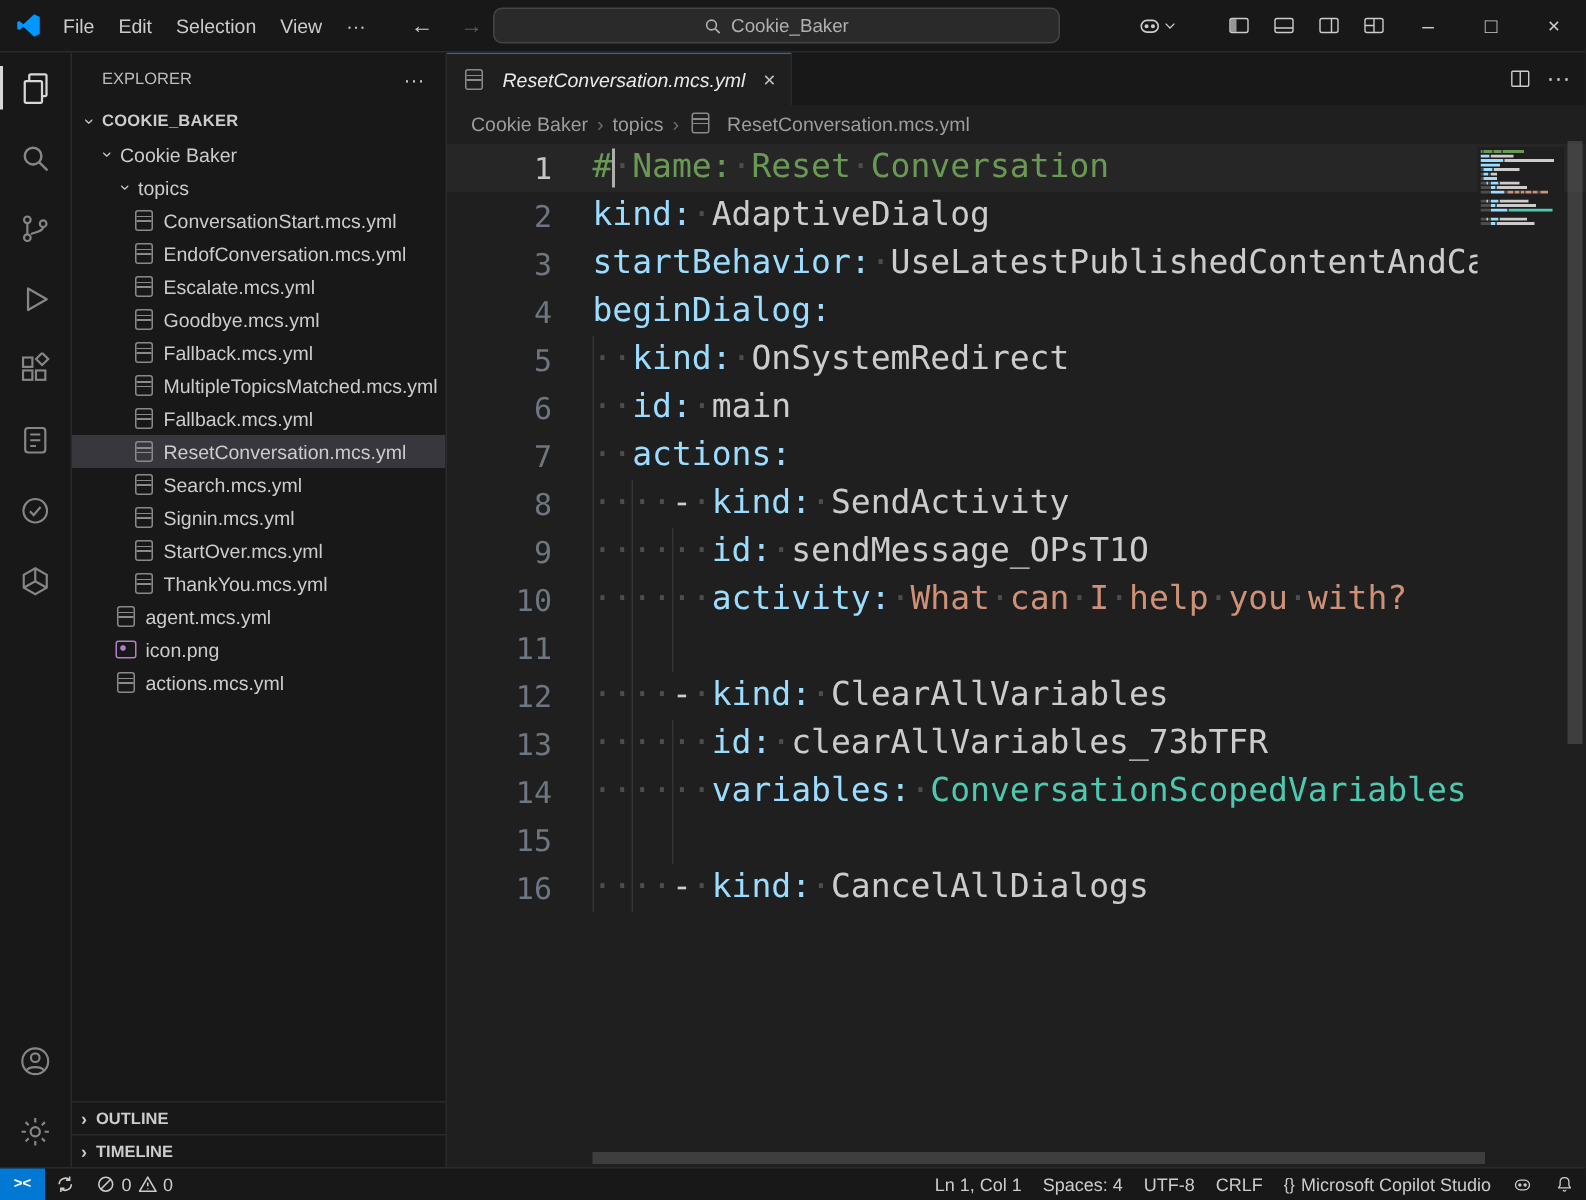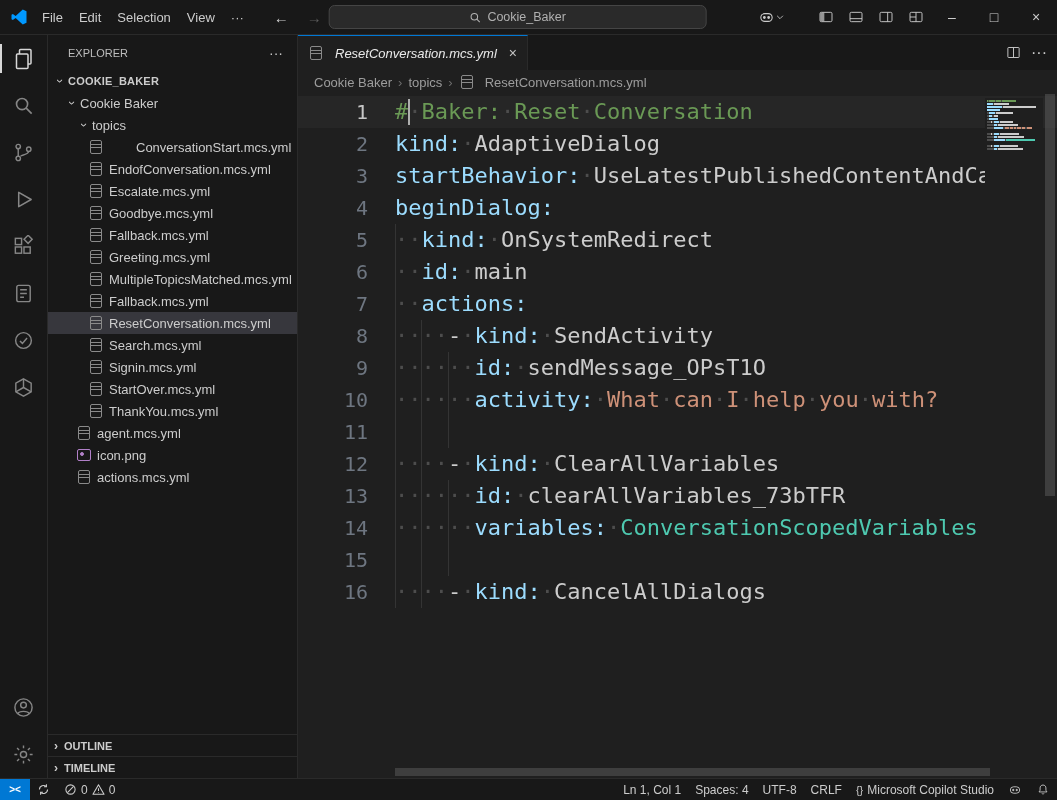--- a/index.html
+++ b/index.html
@@ -256,21 +256,21 @@
         <div class="tree-item" style="padding-left: 16px;">
     <span class="chev open">›</span>
 
     <span class="tree-label">Cookie Baker</span>
   </div>
         <div class="tree-item" style="padding-left: 28px;">
     <span class="chev open">›</span>
 
     <span class="tree-label">topics</span>
   </div>
-        <div class="tree-item" style="padding-left: 40px; gap: 27px;">
+        <div class="tree-item" style="padding-left: 40px;">
 
     <span class="ficon fi-yml"></span>
     <span class="tree-label">ConversationStart.mcs.yml</span>
   </div>
         <div class="tree-item" style="padding-left: 40px;">
 
     <span class="ficon fi-yml"></span>
     <span class="tree-label">EndofConversation.mcs.yml</span>
   </div>
         <div class="tree-item" style="padding-left: 40px;">
@@ -280,25 +280,20 @@
   </div>
         <div class="tree-item" style="padding-left: 40px;">
 
     <span class="ficon fi-yml"></span>
     <span class="tree-label">Goodbye.mcs.yml</span>
   </div>
         <div class="tree-item" style="padding-left: 40px;">
 
     <span class="ficon fi-yml"></span>
     <span class="tree-label">Fallback.mcs.yml</span>
-  </div>
-        <div class="tree-item" style="padding-left: 40px;">
-
-    <span class="ficon fi-yml"></span>
-    <span class="tree-label">Greeting.mcs.yml</span>
   </div>
         <div class="tree-item" style="padding-left: 40px;">
 
     <span class="ficon fi-yml"></span>
     <span class="tree-label">MultipleTopicsMatched.mcs.yml</span>
   </div>
         <div class="tree-item" style="padding-left: 40px;">
 
     <span class="ficon fi-yml"></span>
     <span class="tree-label">Fallback.mcs.yml</span>
@@ -380,21 +375,21 @@
       <span class="crumb-sep">›</span>
       <span class="crumb crumb-file">
         <span class="ficon fi-yml"></span>
         <span>ResetConversation.mcs.yml</span>
       </span>
     </div>
     <div class="code-wrap">
       <div class="code-lines">
           <div class="code-line current">
     <span class="ln">1</span>
-    <span class="lc"><span class="tk-c">#</span><span class="tk-w">·</span><span class="tk-c">Baker:</span><span class="tk-w">·</span><span class="tk-c">Reset</span><span class="tk-w">·</span><span class="tk-c">Conversation</span><span class="cursor"></span></span>
+    <span class="lc"><span class="tk-c">#</span><span class="tk-w">·</span><span class="tk-c">Name:</span><span class="tk-w">·</span><span class="tk-c">Reset</span><span class="tk-w">·</span><span class="tk-c">Conversation</span><span class="cursor"></span></span>
   </div>
           <div class="code-line">
     <span class="ln">2</span>
     <span class="lc"><span class="tk-k">kind:</span><span class="tk-w">·</span><span class="tk-v">AdaptiveDialog</span></span>
   </div>
           <div class="code-line">
     <span class="ln">3</span>
     <span class="lc"><span class="tk-k">startBehavior:</span><span class="tk-w">·</span><span class="tk-v">UseLatestPublishedContentAndCa</span></span>
   </div>
           <div class="code-line">

